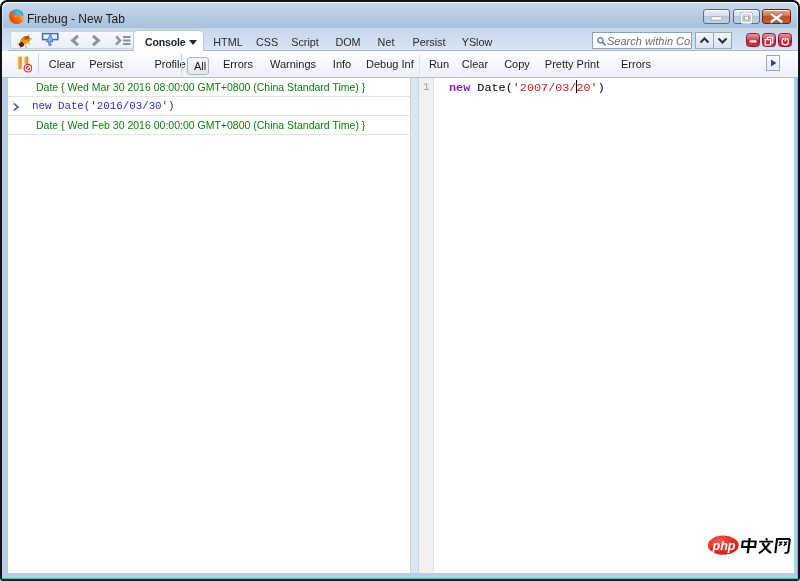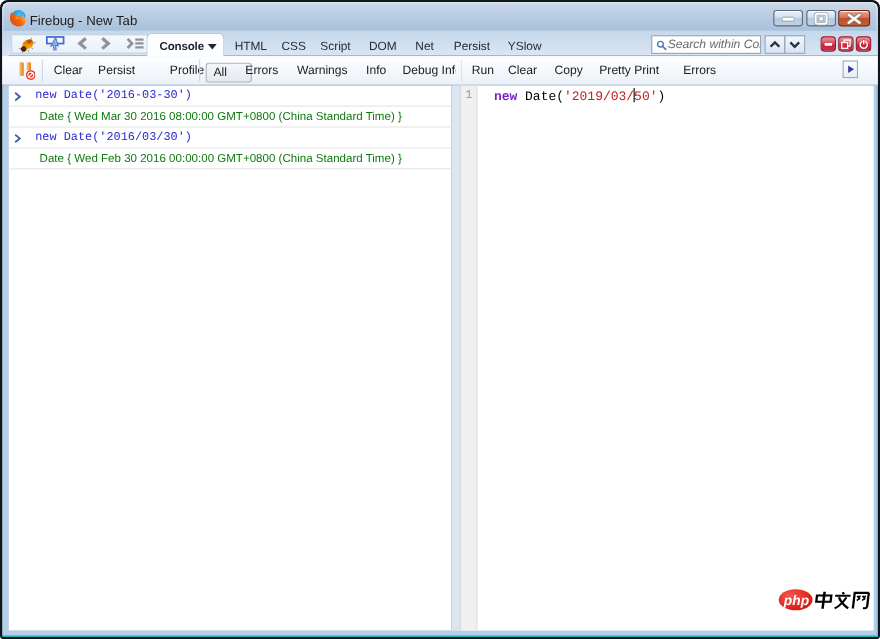--- a/index.html
+++ b/index.html
@@ -42,21 +42,21 @@
   .chbtn{position:absolute;top:4px;width:19px;height:17px;box-sizing:border-box;
       border:1px solid #98a8ba;background:linear-gradient(#f2f7fc,#d8e4f0);}
   .redbtn{position:absolute;top:5px;width:14px;height:14px;border-radius:3.5px;box-sizing:border-box;
       border:1px solid #96182a;background:linear-gradient(#ec97a0 0%,#da4054 48%,#c22136 55%,#cb3145 100%);}
   
   #toolbar{position:absolute;left:2px;top:51px;right:2px;height:27px;
       background:linear-gradient(#fefeff 0%, #f3f7fc 60%, #e9f0f8 100%);
       border-bottom:1px solid #b6c0cb;box-sizing:border-box;}
   .titem{position:absolute;top:7px;transform:translateX(-50%);font-size:11px;color:#1a1a1a;white-space:nowrap;}
   .tsep{position:absolute;top:3px;height:20px;width:1px;background:#ccd5de;}
-  #allbtn{position:absolute;left:185px;top:6px;width:42px;height:18px;box-sizing:border-box;
+  #allbtn{position:absolute;left:185px;top:6px;width:22px;height:18px;box-sizing:border-box;
       border:1px solid #aab4be;border-radius:3px;background:linear-gradient(#f4f7fa,#e2e9f0);}
   #allbtn span{position:absolute;left:6px;top:1.5px;font-size:11px;color:#1a1a1a;}
   #dbginf{position:absolute;left:364px;top:7px;width:48px;overflow:hidden;font-size:11px;color:#1a1a1a;white-space:nowrap;}
   #optbtn{position:absolute;left:764px;top:4px;width:14px;height:16px;box-sizing:border-box;
       border:1px solid #9ab;background:linear-gradient(#fdfdfe,#e8eef5);}
   
   #content{position:absolute;left:8px;top:78px;width:786px;height:495px;background:#fff;}
   
   #console{position:absolute;left:0;top:0;width:402px;}
   .crow{position:relative;height:18px;border-bottom:1px solid #e4e4e4;}
@@ -233,48 +233,40 @@
   <span class="titem" style="left:515px;">Copy</span>
   <span class="titem" style="left:570px;">Pretty Print</span>
   <span class="titem" style="left:634px;">Errors</span>
   <div id="optbtn"><svg width="12" height="14">
         <polygon points="4,3.6 9.4,7 4,10.4" fill="#3c3c9c"></polygon>
       </svg></div>
 </div>
 <div id="content">
   <div id="console">
     <div class="crow">
-        <span class="chev">
-          <svg width="8" height="10">
-            <polyline points="1.8,1.4 6,4.9 1.8,8.4" fill="none" stroke="#47629a" stroke-width="1.7"></polyline>
-          </svg>
-        </span>
-        <span class="cmd">new Date('2016-03-30')</span>
-      </div>
-    <div class="crow">
         <span class="res">Date { Wed Mar 30 2016 08:00:00 GMT+0800 (China Standard Time) }</span>
       </div>
     <div class="crow">
         <span class="chev">
           <svg width="8" height="10">
             <polyline points="1.8,1.4 6,4.9 1.8,8.4" fill="none" stroke="#47629a" stroke-width="1.7"></polyline>
           </svg>
         </span>
         <span class="cmd">new Date('2016/03/30')</span>
       </div>
     <div class="crow">
         <span class="res">Date { Wed Feb 30 2016 00:00:00 GMT+0800 (China Standard Time) }</span>
       </div>
   </div>
   <div id="splitter"></div>
   <div id="editor">
     <div id="gutter">
         <span id="lineno">1</span>
       </div>
-    <span id="codeline"><span class="kw">new</span> Date(<span class="str">'2019/03/</span><span class="cursor"></span><span class="str">50'</span>)</span>
+    <span id="codeline"><span class="kw">new</span> Date(<span class="str">'2007/03/</span><span class="cursor"></span><span class="str">20'</span>)</span>
   </div>
 </div>
 <div id="logo"><svg width="90" height="28" viewBox="0 0 90 28">
     <defs>
         <radialGradient id="lg" cx="35%" cy="30%" r="85%">
           <stop offset="0%" stop-color="#f4574d"></stop>
           <stop offset="60%" stop-color="#e32a22"></stop>
           <stop offset="100%" stop-color="#c81313"></stop>
         </radialGradient>
       </defs>

